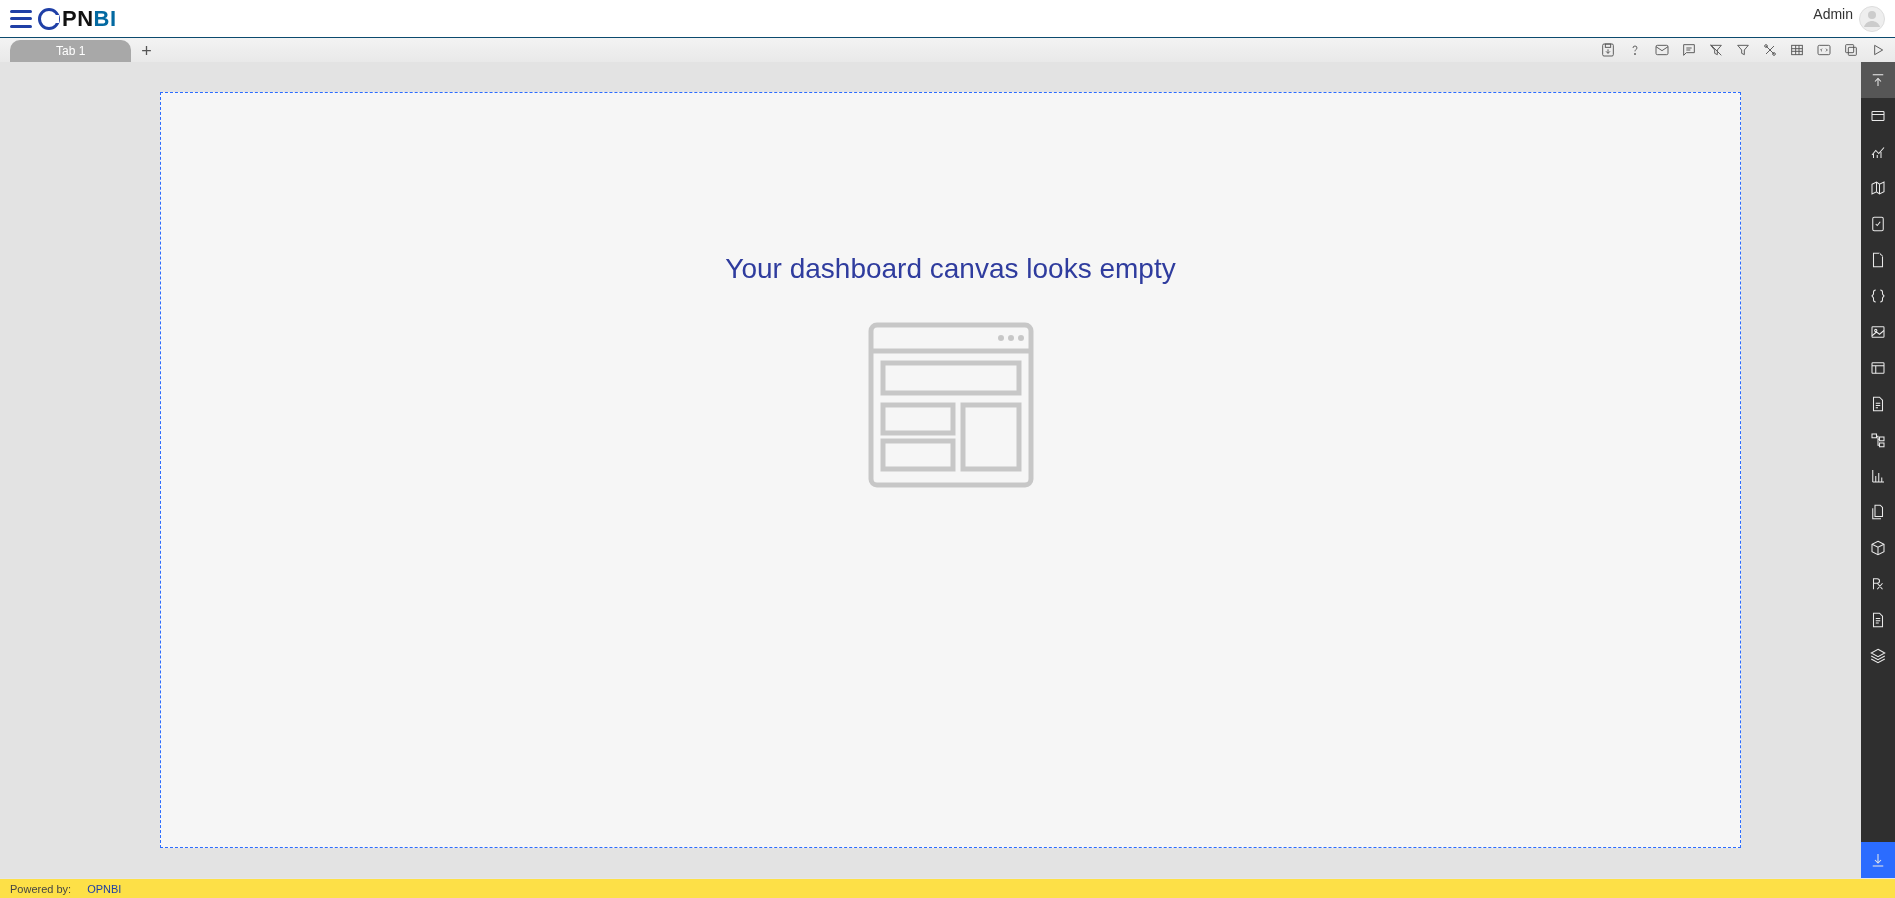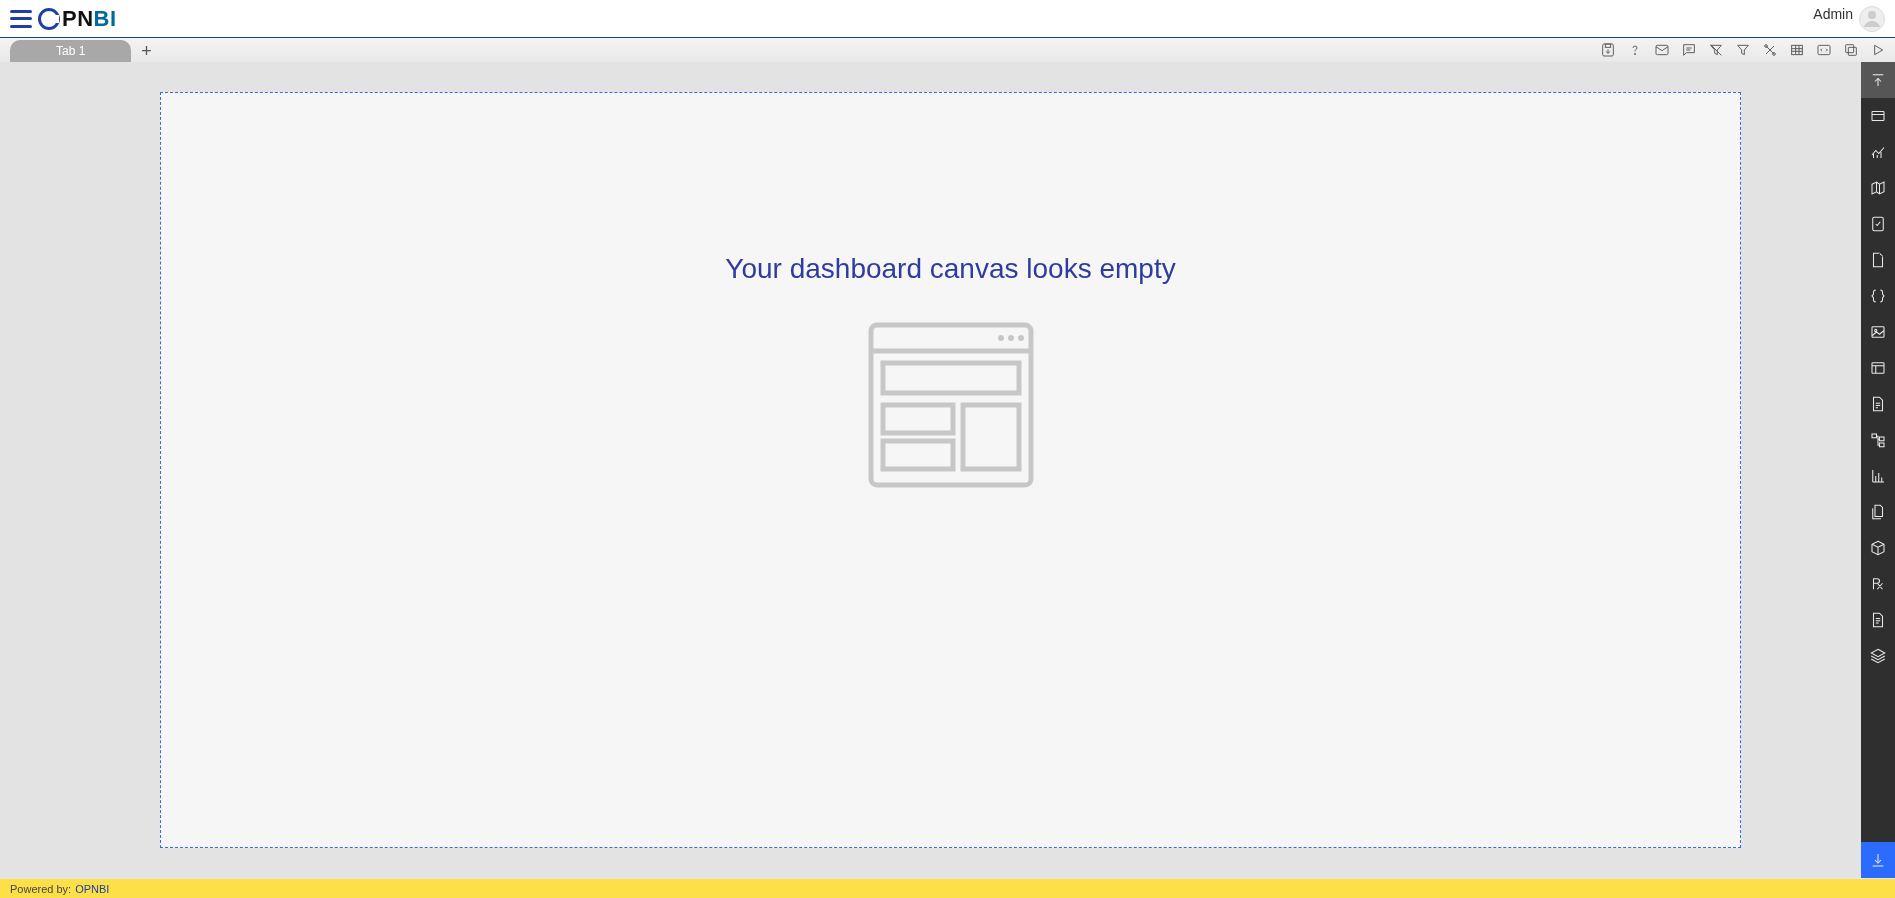--- a/index.html
+++ b/index.html
@@ -37,21 +37,21 @@
   
   .rail { width: 34px; background: #2f2f2f; display: flex; flex-direction: column; }
   .rail .ritem { height: 36px; display:flex; align-items:center; justify-content:center; cursor:pointer; }
   .rail .ritem svg { width: 18px; height: 18px; stroke:#e9e9e9; fill:none; stroke-width:1.4; }
   .rail .ritem.light { background:#565656; }
   .rail .ritem.accent { background:#2b6cff; }
   .rail-spacer { flex:1; }
 
   
   .footer { height: 20px; background: #fde047; border-top: 1px solid #e6e6e6; font-size: 11px; color: #444; display:flex; align-items:center; padding: 0 10px; }
-  .footer a { color: #1f3fa6; text-decoration: none; margin-left: 4px; }
+  .footer a { color: #1f3fa6; text-decoration: none; margin-left: 16px; }
 </style>
 </head>
 <body>
 
 <div class="header">
   <div class="hamburger">
     <span></span>
       <span></span>
       <span></span>
   </div>

